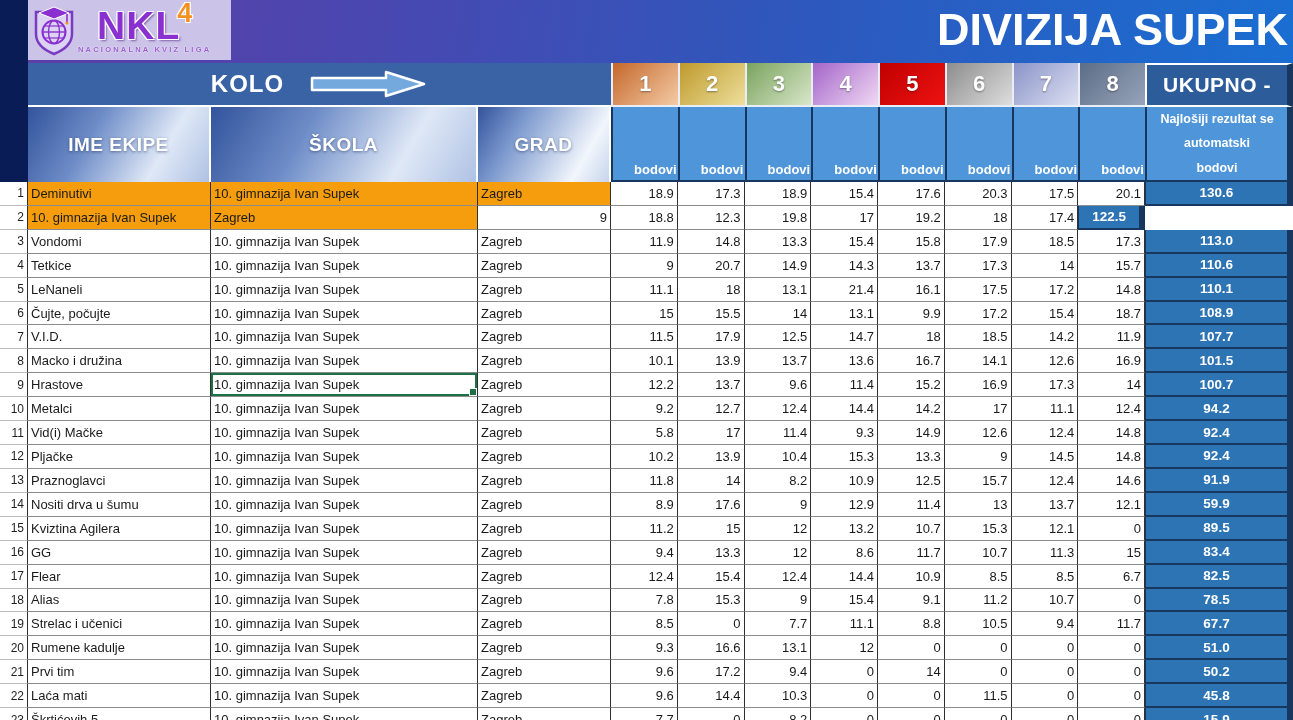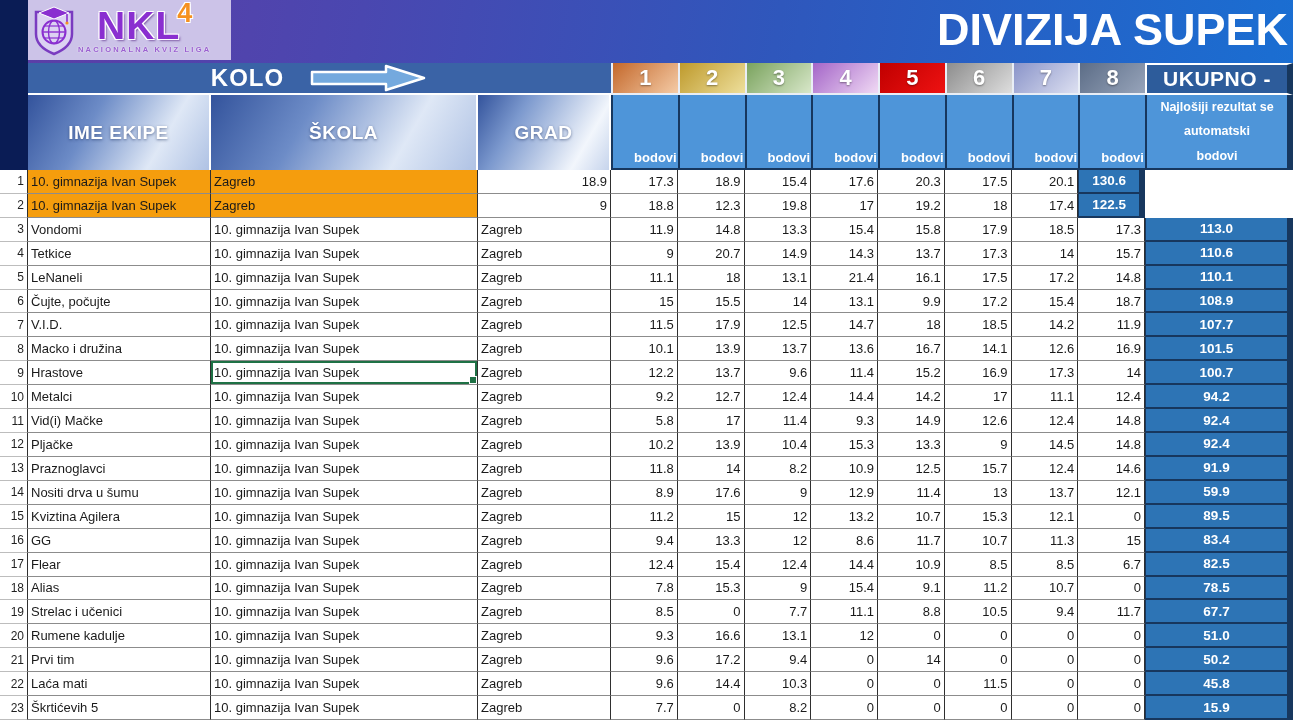--- a/index.html
+++ b/index.html
@@ -21,21 +21,21 @@
   .logo-main-row { display:flex; align-items:flex-start; }
   .logo-nkl { font-size:39px; font-weight:800; letter-spacing:1px; color:#8A2FD0;
     text-shadow:-1px -1px 0 #fff,1px -1px 0 #fff,-1px 1px 0 #fff,1px 1px 0 #fff,2px 2px 2px rgba(60,0,110,.5); }
   .logo-four { font-size:27px; font-weight:800; color:#F59120; position:relative; top:-6px; margin-left:-3px;
     text-shadow:-1px -1px 0 #fff,1px -1px 0 #fff,-1px 1px 0 #fff,1px 1px 0 #fff; }
   .logo-sub { font-size:7.5px; font-weight:700; letter-spacing:2.2px; color:#9B5FD0; margin-top:1px;
     text-shadow:0 0 2px #fff; white-space:nowrap; }
   .main-title { flex:1; text-align:right; padding-right:5px; color:#fff;
     font-size:45px; font-weight:800; letter-spacing:0px; line-height:1; padding-bottom:4px; }
   
-  .band2 { height:32px; display:grid; grid-template-columns:28px 583px repeat(8,1fr) 148px; }
+  .band2 { height:44px; display:grid; grid-template-columns:28px 583px repeat(8,1fr) 148px; }
   .band2 .strip { background:var(--navy); }
   .kolo-cell { background:var(--kolo-blue); border-bottom:2px solid #fff;
     display:flex; align-items:center; justify-content:center; gap:26px; }
   .kolo-label { color:#fff; font-size:24px; font-weight:700; letter-spacing:1px; }
   .round { display:flex; align-items:center; justify-content:center;
     border-left:2px solid #E9EEF6; border-bottom:2px solid #E9EEF6;
     color:#fff; font-size:22px; font-weight:700; text-shadow:0 1px 2px rgba(0,0,0,.4); }
   .ukupno-hdr { background:var(--ukupno-hdr); border:2px solid #fff; border-right:6px solid var(--dknavy);
     display:flex; align-items:center; justify-content:center;
     color:#fff; font-size:21px; font-weight:700; letter-spacing:.5px; }
@@ -141,20 +141,21 @@
       <div class="ukupno-note">
         <div>Najlošiji rezultat se</div>
         <div>automatski</div>
         <div>bodovi</div>
       </div>
   </div>
 
   <div class="tbody">
       <div class="trow">
         <div class="cell rownum">1</div>
+        <div class="cell team hl">Deminutivi</div>
         <div class="cell school hl">10. gimnazija Ivan Supek</div>
         <div class="cell city hl">Zagreb</div>
         <div class="cell score">18.9</div>
         <div class="cell score">17.3</div>
         <div class="cell score">18.9</div>
         <div class="cell score">15.4</div>
         <div class="cell score">17.6</div>
         <div class="cell score">20.3</div>
         <div class="cell score">17.5</div>
         <div class="cell score">20.1</div>

